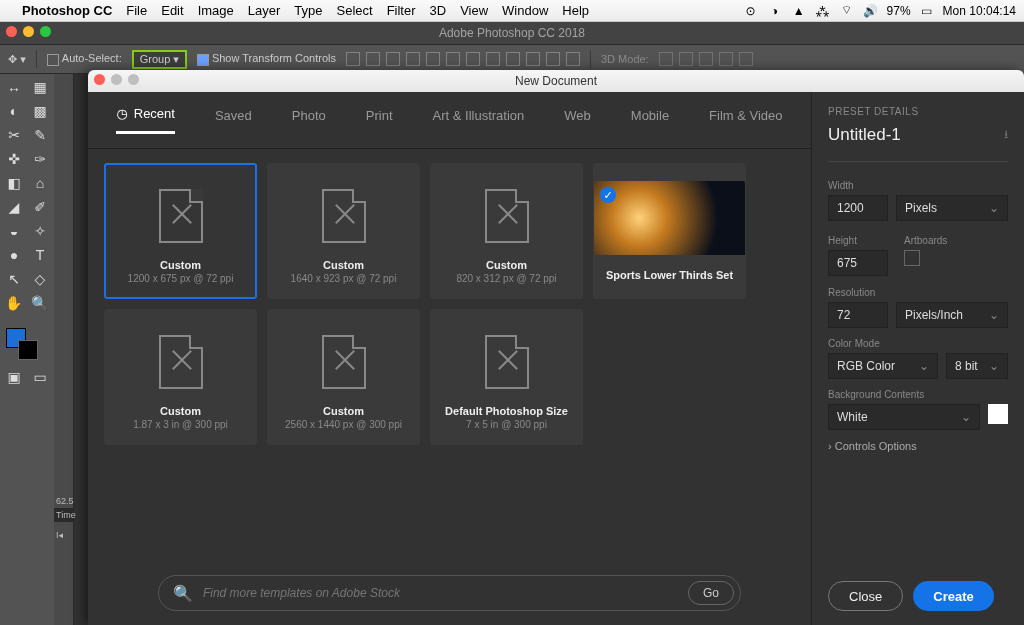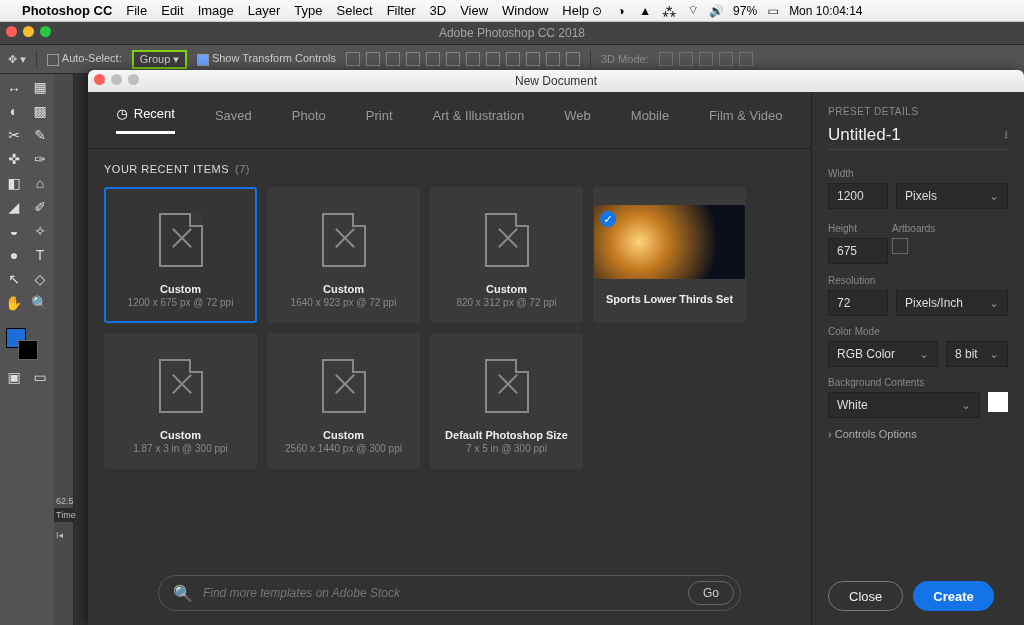--- a/index.html
+++ b/index.html
@@ -1,19 +1,19 @@
 <!DOCTYPE html>
 <html><head>
 <meta charset="utf-8">
 <style>
 * { margin: 0; padding: 0; box-sizing: border-box; font-family: -apple-system, "Helvetica Neue", Arial, sans-serif; }
 body { width: 1024px; height: 625px; background: #323232; overflow: hidden; position: relative; }
 
 
-.mac-menubar { height: 22px; background: linear-gradient(#fafafa,#ececec); display: flex; align-items: center; font-size: 13px; color: #000; padding: 0 8px; border-bottom: 1px solid #c8c8c8; }
+.mac-menubar { height: 22px; background: linear-gradient(#fafafa,#ececec); display: flex; align-items: center; font-size: 13px; color: #000; padding: 0 8px; justify-content: space-between; border-bottom: 1px solid #c8c8c8; }
 .mac-menubar .left, .mac-menubar .right { display: flex; align-items: center; gap: 14px; }
 .mac-menubar .left span:first-child { font-weight: bold; }
 .mac-menubar .right { gap: 8px; font-size: 12px; }
 .mac-menubar .right .ico { width: 16px; display:inline-flex; justify-content:center; }
 
 
 .app-titlebar { height: 22px; background: #434343; display:flex; align-items:center; justify-content:center; color:#a3a3a3; font-size:12px; position:relative; }
 .traffic { position:absolute; left:6px; top:4px; display:flex; gap:6px; }
 .traffic span { width:11px; height:11px; border-radius:50%; display:inline-block; }
 .tr-r{background:#ff5f57}.tr-y{background:#febc2e}.tr-g{background:#28c840}
@@ -72,21 +72,21 @@
 
 
 .search-row{ padding:12px 70px 14px; }
 .search-pill{ border:1px solid #555; border-radius:20px; height:36px; display:flex; align-items:center; padding:0 6px 0 14px; gap:10px; }
 .search-pill .mag{ color:#888; }
 .search-pill input{ flex:1; background:transparent; border:none; color:#aaa; font-style:italic; font-size:12px; outline:none; }
 .search-pill .go{ border:1px solid #666; color:#ccc; background:transparent; border-radius:14px; padding:4px 14px; font-size:12px; cursor:pointer; }
 
 
 .side-title{ color:#888; font-size:10px; letter-spacing:.5px; margin-bottom:8px; }
-.doc-name{ display:flex; justify-content:space-between; align-items:center; border-bottom:1px solid #444; padding-bottom:4px; margin-bottom:12px; }
+.doc-name{ display:flex; justify-content:space-between; align-items:center; border-bottom:1px solid #444; padding-bottom:16px; margin-bottom:12px; }
 .doc-name .nm{ color:#eee; font-size:17px; }
 .doc-name .dl{ color:#777; }
 .field-lbl{ color:#888; font-size:10px; margin:6px 0 4px; }
 .row{ display:flex; gap:8px; }
 .inp{ background:#2a2a2a; border:1px solid #222; color:#ddd; height:26px; padding:0 8px; font-size:12px; flex:1; display:flex; align-items:center; justify-content:space-between; }
 .inp.num{ flex:0 0 60px; }
 .inp .chev{ color:#888; }
 .orient{ display:flex; gap:6px; }
 .orient .ob{ width:26px;height:26px; border:1px solid #222; background:#2a2a2a; display:flex;align-items:center;justify-content:center; }
 .orient .ob.sel{ border:1px solid #1473e6; }
@@ -228,23 +228,20 @@
         <div class="tab">Saved</div>
         <div class="tab">Photo</div>
         <div class="tab">Print</div>
         <div class="tab">Art &amp; Illustration</div>
         <div class="tab">Web</div>
         <div class="tab">Mobile</div>
         <div class="tab">Film &amp; Video</div>
       </div>
 
       <div class="recent-area">
-        <div class="section-head">
-          <span>YOUR RECENT ITEMS</span><span class="cnt">(7)</span>
-        </div>
         <div class="grid" id="grid">
             <div class="card selected">
               <div class="thumb">
                 <div class="doc-icon">
                   <span class="x1"></span>
                   <span class="x2"></span>
                 </div>
               </div>
               <div class="ttl">Custom</div>
               <div class="sub">1200 x 675 px @ 72 ppi</div>
@@ -326,21 +323,21 @@
 
       <div class="field-lbl">Width</div>
       <div class="row">
         <div class="inp num">1200</div>
         <div class="inp">
             <span>Pixels</span>
             <span class="chev">⌄</span>
           </div>
       </div>
 
-      <div class="row" style="gap:4px;margin-top:8px">
+      <div class="row" style="gap:16px;margin-top:8px">
         <div style="flex:0 0 60px">
           <div class="field-lbl">Height</div>
           <div class="inp num">675</div>
         </div>
         <div>
           <div class="field-lbl">Artboards</div>
           <div class="artcb"></div>
         </div>
       </div>
 

